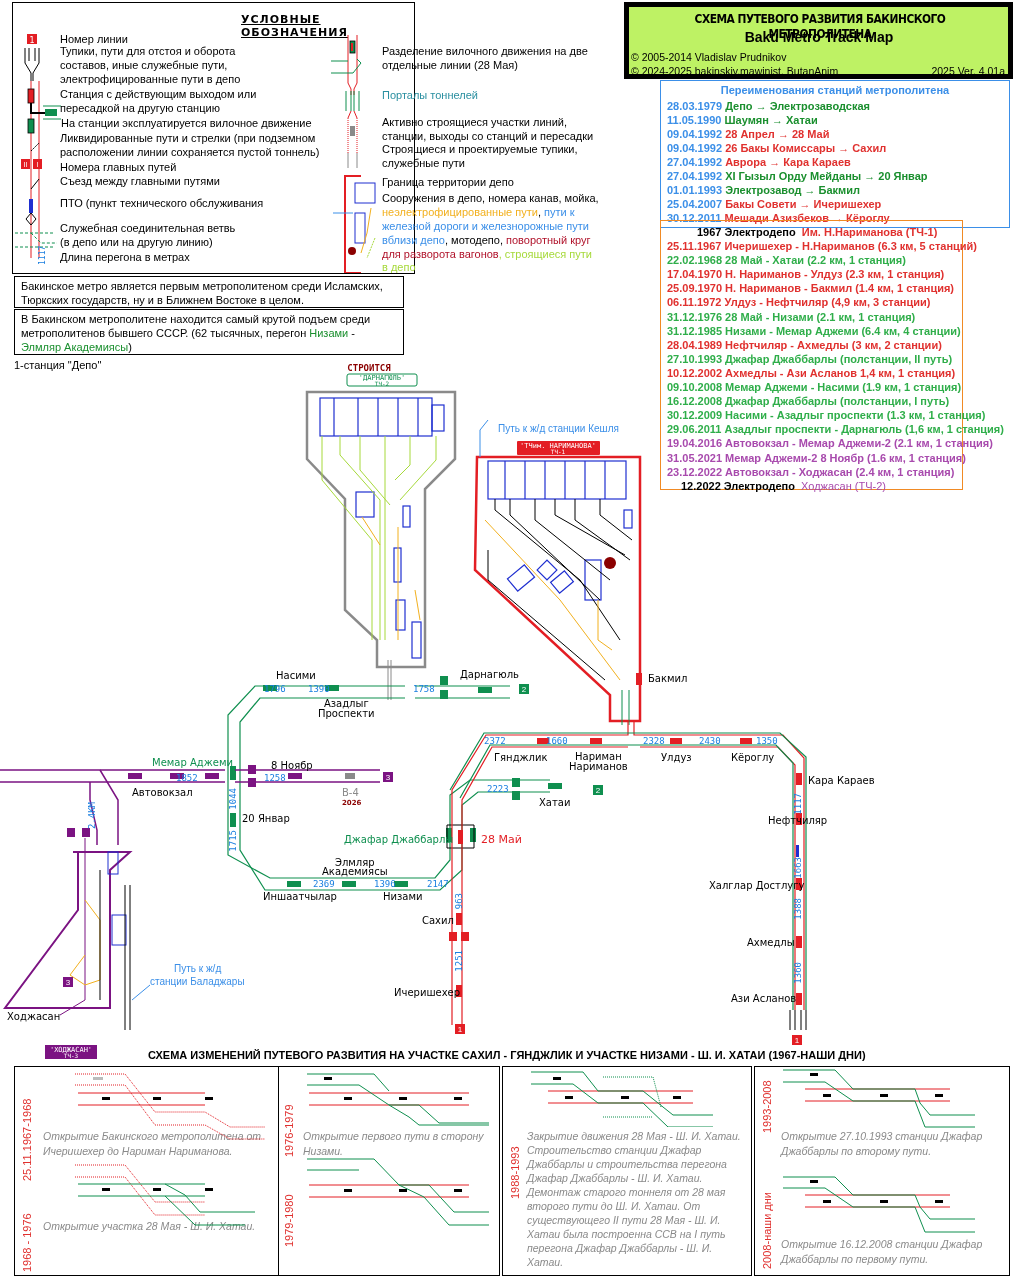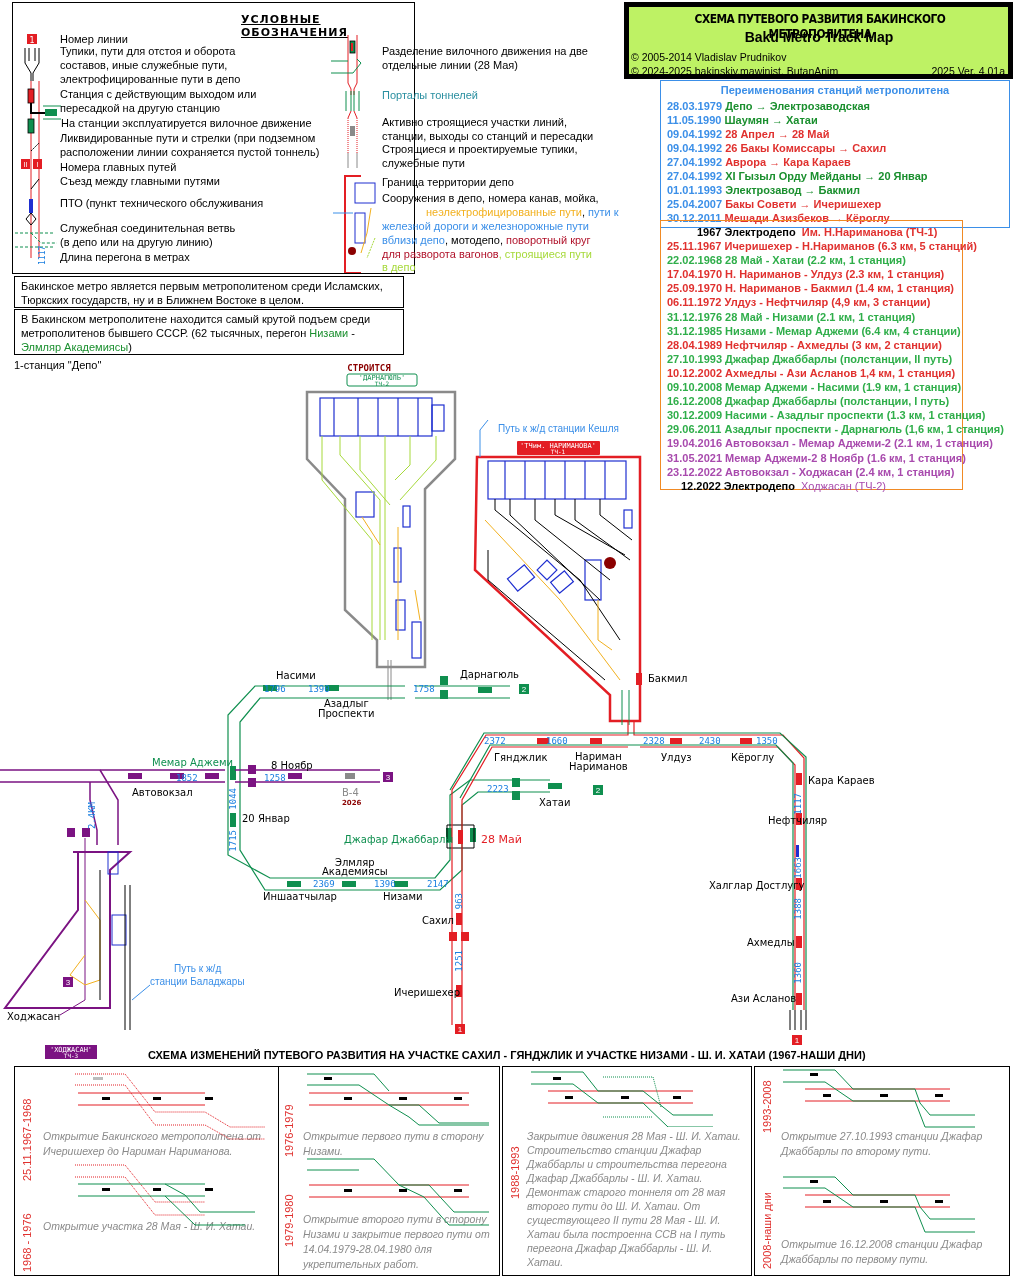--- a/index.html
+++ b/index.html
@@ -91,21 +91,21 @@
   </svg>
   <div class="lg" style="left:369px;top:41px;">Разделение вилочного движения на две</div>
   <div class="lg" style="left:369px;top:55px;">отдельные линии (28 Мая)</div>
   <div class="lg" style="left:369px;top:85px;color:#2a8fa0;">Порталы тоннелей</div>
   <div class="lg" style="left:369px;top:112px;">Активно строящиеся участки линий,</div>
   <div class="lg" style="left:369px;top:126px;">станции, выходы со станций и пересадки</div>
   <div class="lg" style="left:369px;top:139px;">Строящиеся и проектируемые тупики,</div>
   <div class="lg" style="left:369px;top:153px;">служебные пути</div>
   <div class="lg" style="left:369px;top:172px;">Граница территории депо</div>
   <div class="lg" style="left:369px;top:188px;">Сооружения в депо, номера канав, мойка,</div>
-  <div class="lg" style="left:369px;top:202px;margin-left:44px;">
+  <div class="lg" style="left:369px;top:202px;">
     <span style="color:#f2b01e">неэлектрофицированные пути</span>, <span style="color:#3b8fe8">пути к</span>
   </div>
   <div class="lg" style="left:369px;top:216px;color:#3b8fe8;">железной дороги и железнорожные пути</div>
   <div class="lg" style="left:369px;top:230px;">
     <span style="color:#3b8fe8">вблизи депо</span><span>, мотодепо,</span> <span style="color:#b0122a">поворотный круг</span>
   </div>
   <div class="lg" style="left:369px;top:244px;">
     <span style="color:#b0122a">для разворота вагонов</span><span style="color:#a6d93a">, строящиеся  пути</span>
   </div>
   <div class="lg" style="left:369px;top:257px;color:#a6d93a;">в депо</div>
@@ -387,21 +387,20 @@
     <path d="M63 117 H190 M63 129 H190 M150 117 L170 128 L185 145 H240 M150 129 L180 158 H230" stroke="#0f8f4f" fill="none"></path>
     <rect x="87" y="121" width="8" height="3" fill="#000"></rect>
       <rect x="138" y="121" width="8" height="3" fill="#000"></rect>
       <rect x="190" y="121" width="8" height="3" fill="#000"></rect>
   </svg>
 </div>
 <div class="panel" style="left:278px;width:222px;">
   <div class="pyear" style="left:4px;top:30px;height:60px;">1976-1979</div>
   <div class="ptxt" style="left:24px;top:62px;width:196px;">Открытие первого пути в сторону Низами.</div>
   <div class="pyear" style="left:4px;top:110px;height:70px;">1979-1980</div>
-  <div class="ptxt" style="left:24px;top:145px;width:196px;">Открытие второго пути в сторону Низами и закрытие первого пути от 14.04.1979-28.04.1980 для укрепительных работ.</div>
   <svg class="abs" style="left:0;top:0" width="222" height="210">
     <path d="M30 26 H190 M30 38 H190" stroke="#e31e24" fill="none"></path>
     <path d="M28 7 H95 L110 24 M28 18 H80 L110 38 H140 L160 56 H210 M110 38 L130 50 L140 58 H210" stroke="#0f8f4f" fill="none"></path>
     <path d="M30 118 H190 M30 130 H190" stroke="#e31e24" fill="none"></path>
     <path d="M28 92 H95 L120 118 H150 L175 145 H210 M28 103 H80 M120 118 L145 130 L170 158 H210" stroke="#0f8f4f" fill="none"></path>
     <rect x="45" y="10" width="8" height="3" fill="#000"></rect>
       <rect x="65" y="30" width="8" height="3" fill="#000"></rect>
       <rect x="120" y="30" width="8" height="3" fill="#000"></rect>
       <rect x="175" y="30" width="8" height="3" fill="#000"></rect>
     <rect x="65" y="122" width="8" height="3" fill="#000"></rect>

